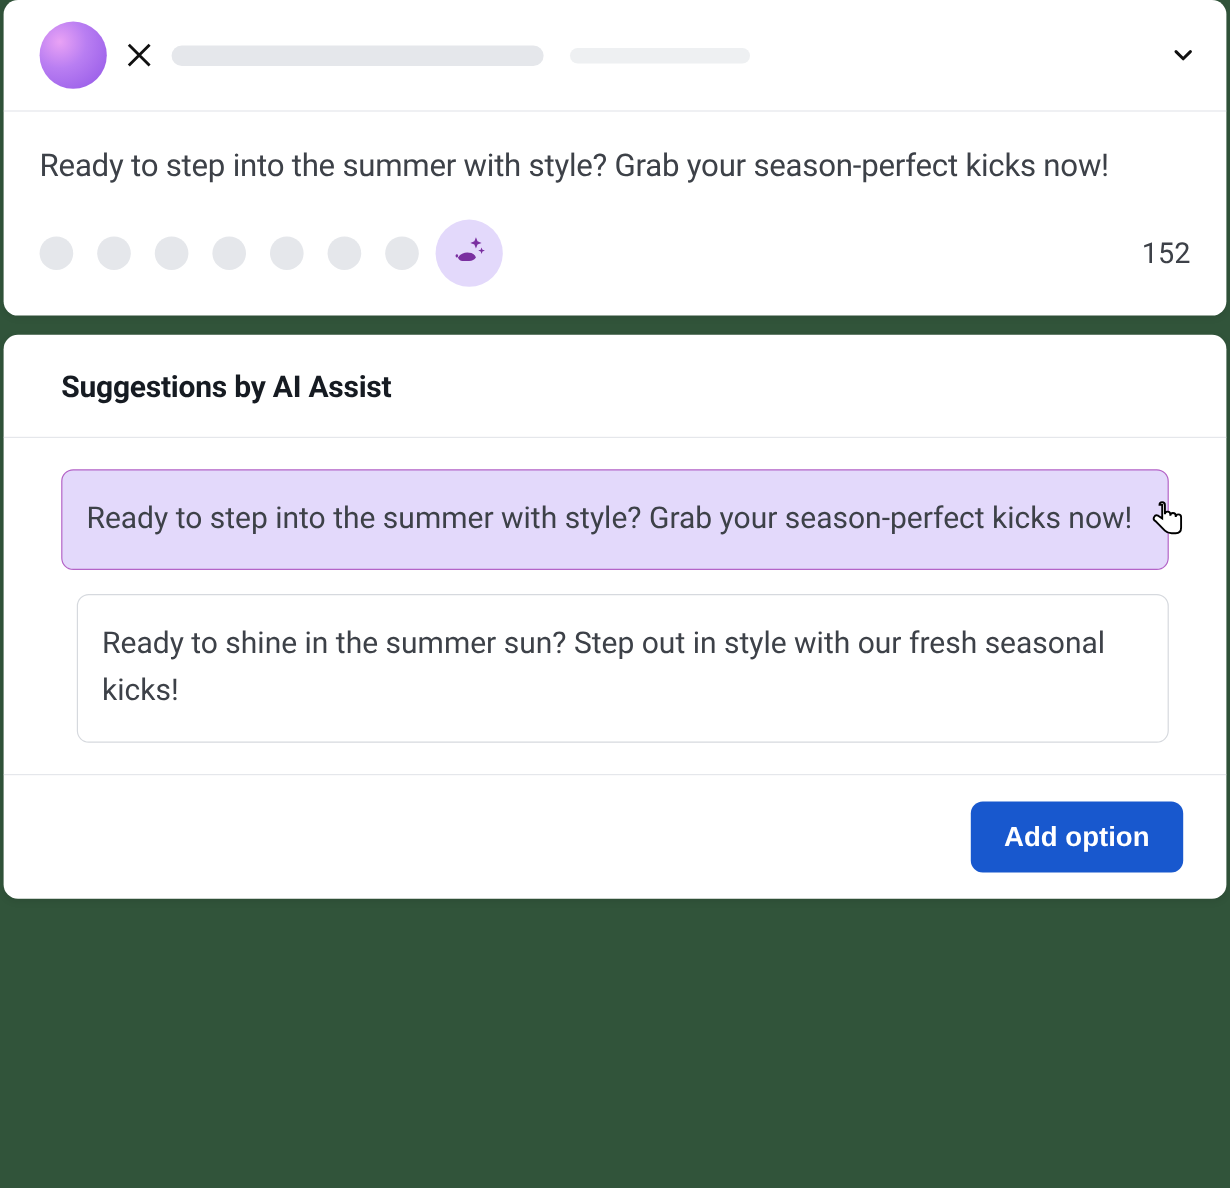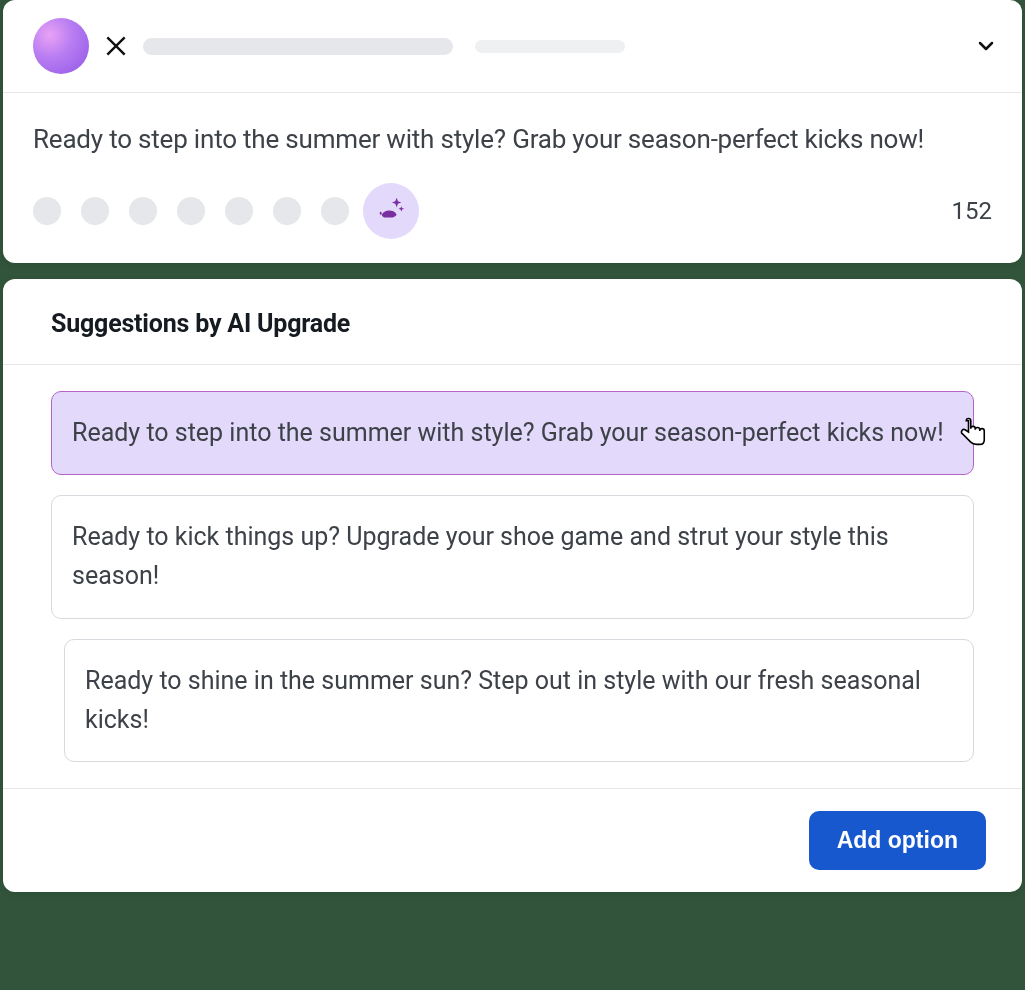--- a/index.html
+++ b/index.html
@@ -201,36 +201,33 @@
         </svg>
       </span>
     </div>
     <div class="toolbar-spacer"></div>
     <div class="char-count">152</div>
   </div>
 </div>
 
 <div class="suggestions-card">
   <div class="suggestions-header">
-    <div class="suggestions-title">Suggestions by AI Upgrade</div>
+    <div class="suggestions-title">Suggestions by AI Assist</div>
   </div>
 
   <div class="suggestions-list">
     <div class="suggestion-item selected">
       <span>Ready to step into the summer with style? Grab your season-perfect kicks now!</span>
       <span class="cursor-hand">
         <svg viewBox="0 0 32 32">
           <path d="M12 6 v10 l-3 -2 q-2 -1 -3 1 q-1 2 1 3 l7 7 q2 2 5 2 h3 q4 0 4 -4 v-8 q0 -2 -2 -2 q-2 0 -2 2 v-1 q0 -2 -2 -2 q-2 0 -2 2 v-1 q0 -2 -2 -2 q-2 0 -2 2 V6 q0 -2 -2 -2 q-2 0 -2 2 Z" fill="#fff" stroke="#000" stroke-width="1.4"></path>
         </svg>
       </span>
     </div>
     <div class="suggestion-item">
-      <span>Ready to kick things up? Upgrade your shoe game and strut your style this season!</span>
-    </div>
-    <div class="suggestion-item">
       <span>Ready to shine in the summer sun? Step out in style with our fresh seasonal kicks!</span>
     </div>
   </div>
 
   <div class="suggestions-footer">
     <button class="add-option-btn">Add option</button>
   </div>
 </div>
 
 </body></html>

